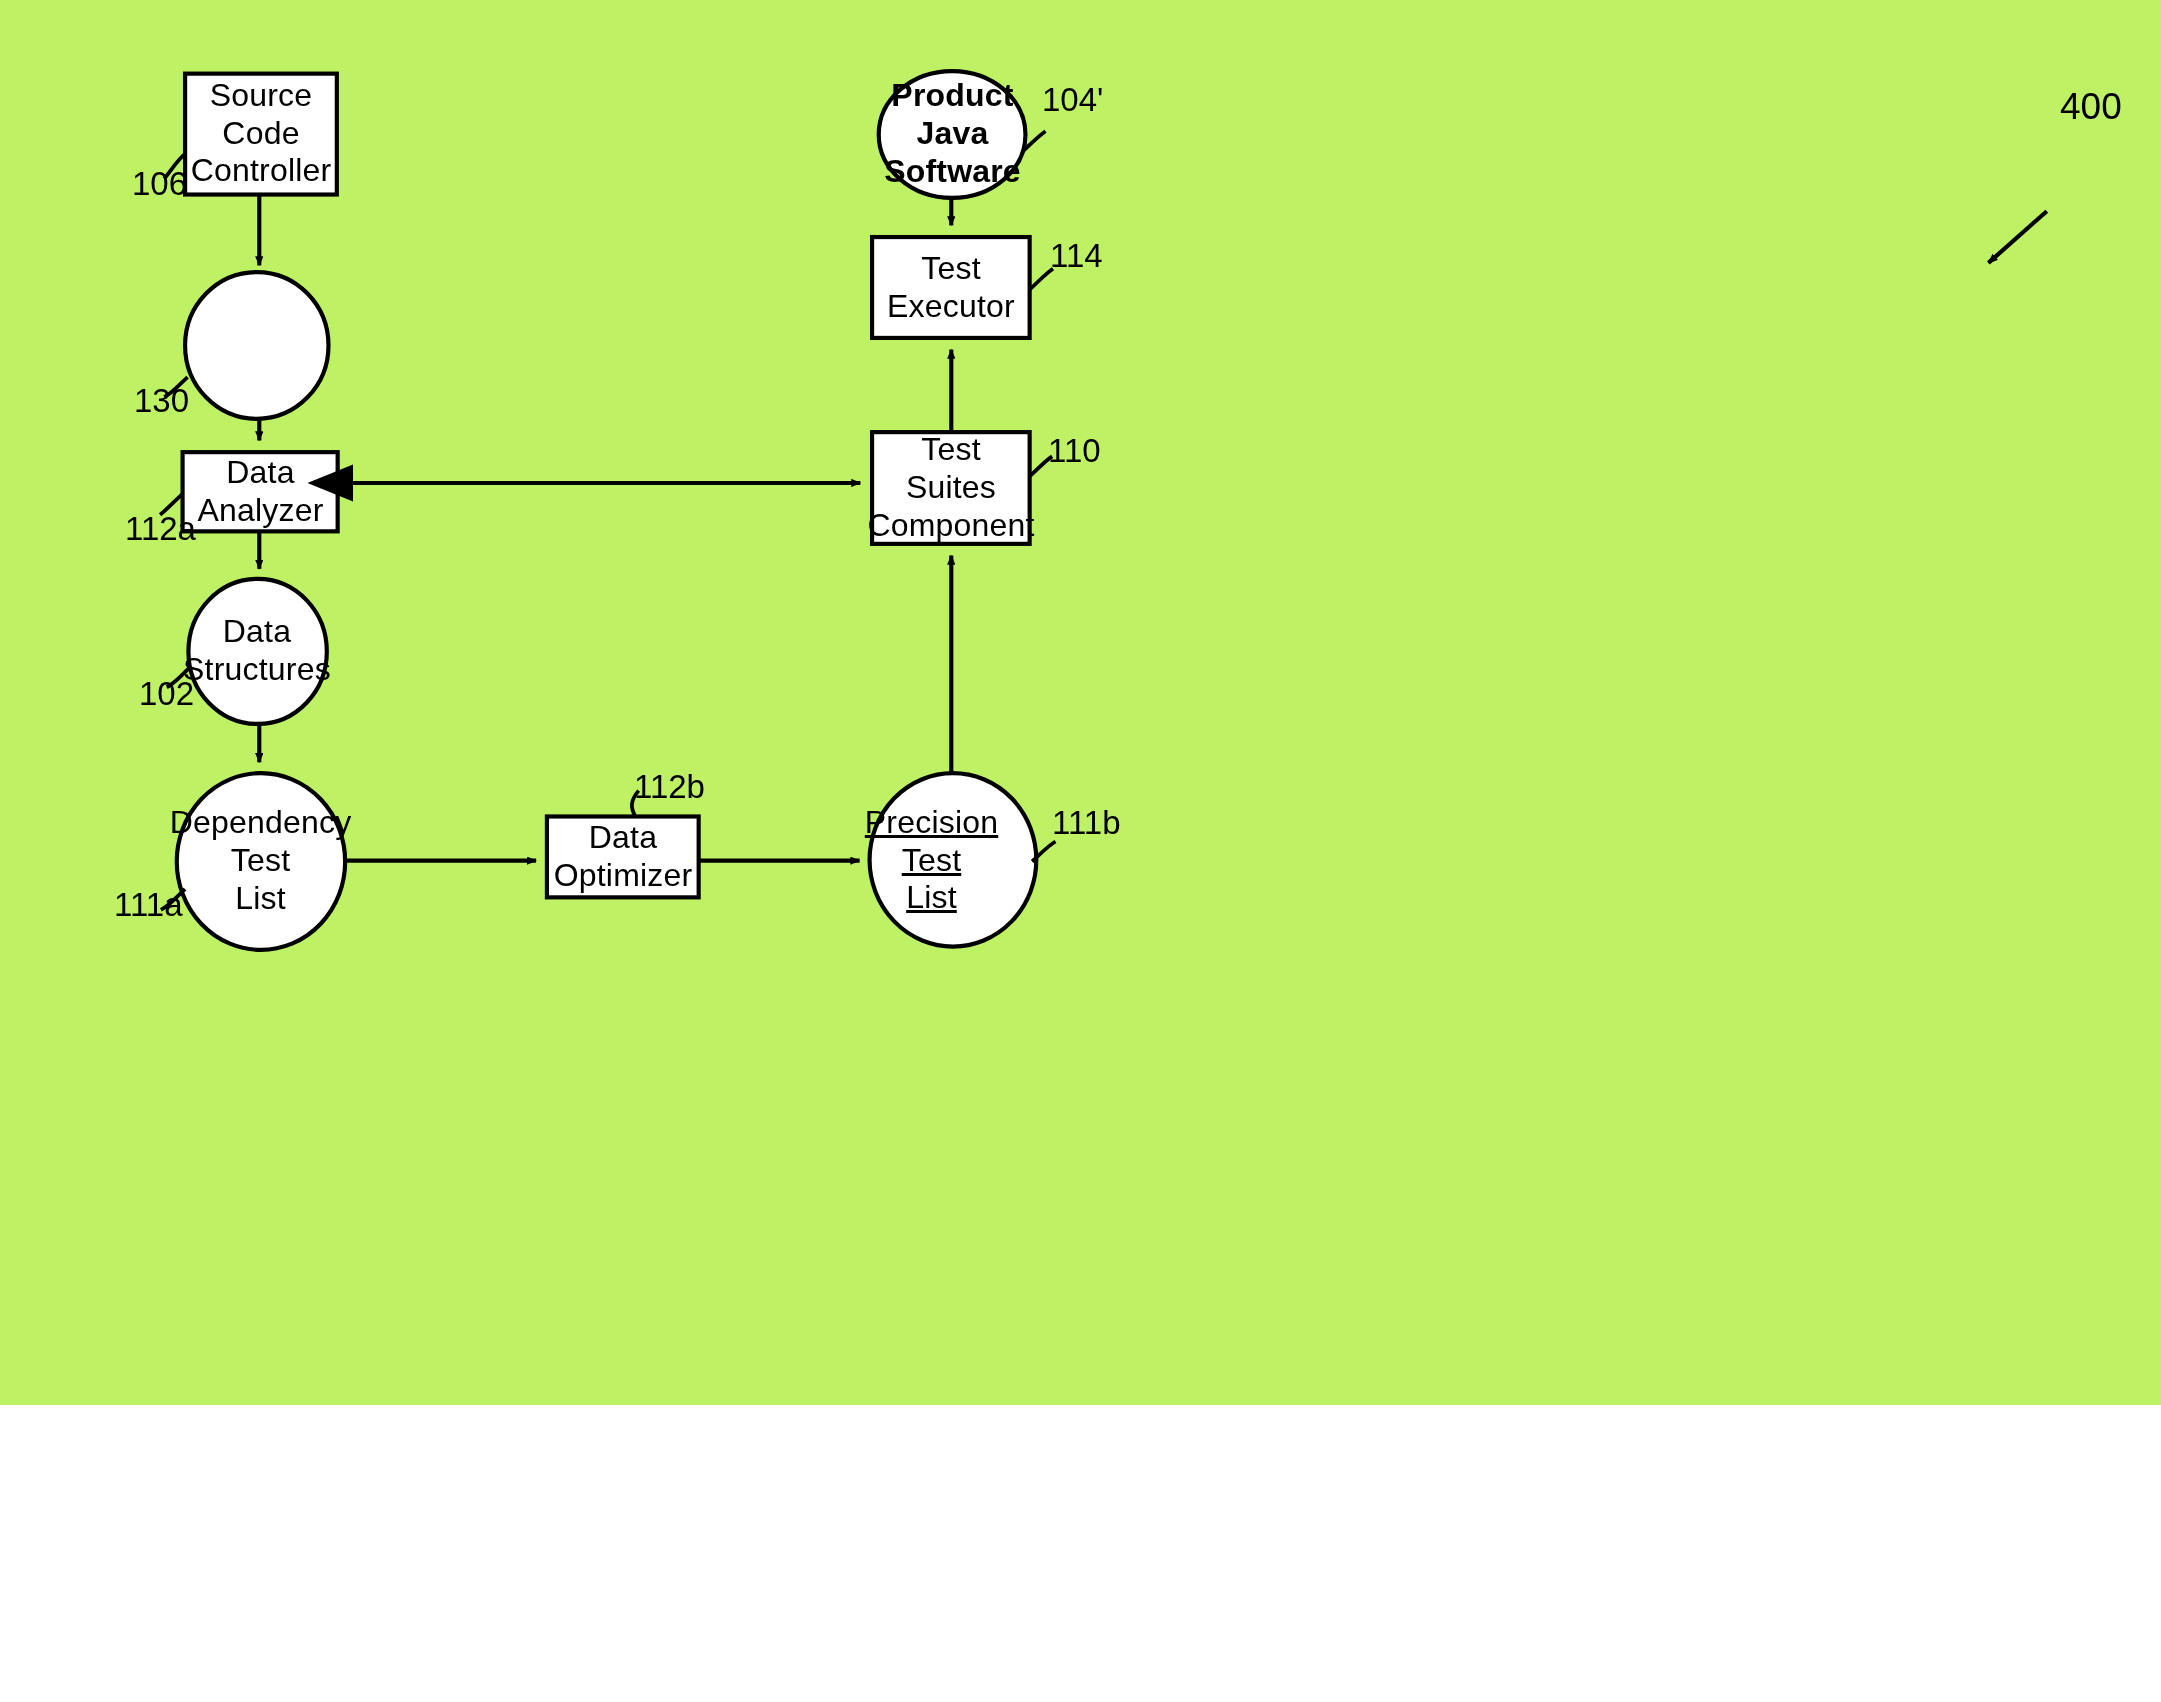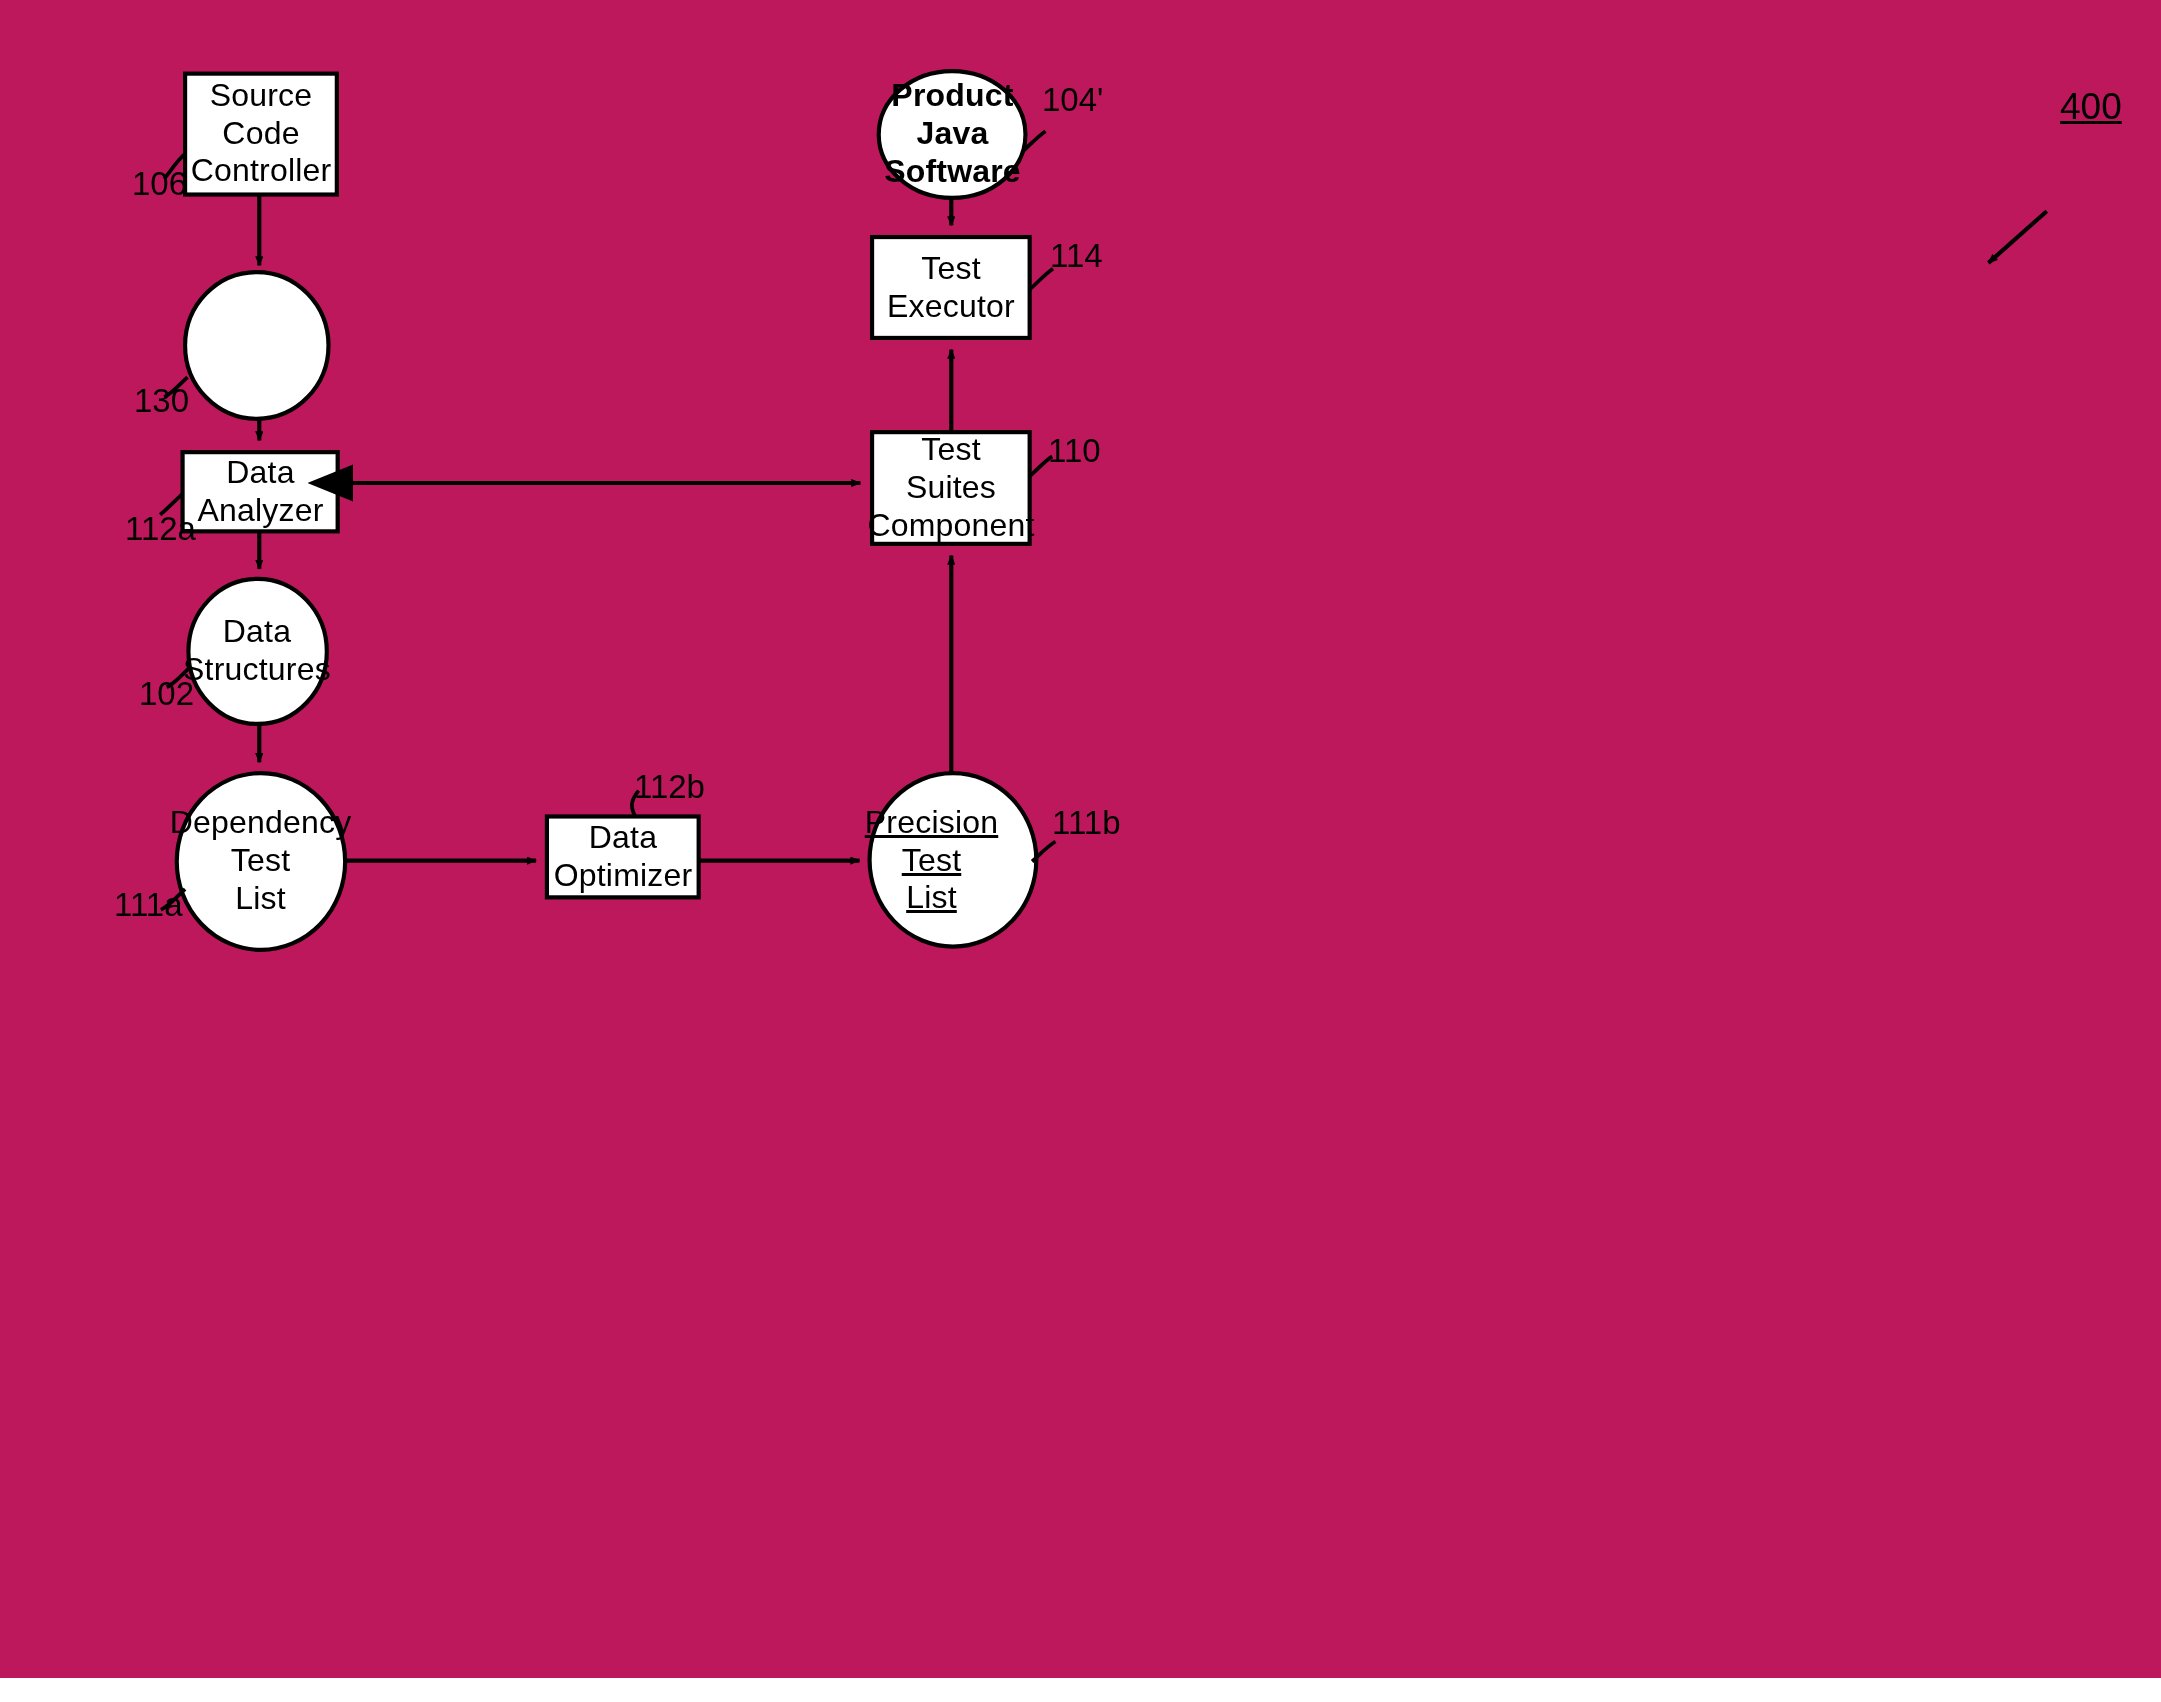--- a/index.html
+++ b/index.html
@@ -8,22 +8,22 @@
     padding: 0;
     background: #ffffff;
   }
   body {
     font-family: "Liberation Sans", sans-serif;
     color: #000000;
   }
   #figure-root {
     position: relative;
     width: 2161px;
-    height: 1678px;
-    background: #be185d;
+    height: 1405px;
+    background: #bef264;
     overflow: hidden;
   }
   #figure-svg {
     position: absolute;
     left: 0;
     top: 0;
     width: 2161px;
     height: 1703px;
   }
   .node-label {
@@ -43,21 +43,20 @@
     position: absolute;
     font-size: 33px;
     line-height: 1;
     white-space: nowrap;
   }
   .fig-num {
     position: absolute;
     font-size: 37px;
     line-height: 1;
     white-space: nowrap;
-    text-decoration: underline;
   }
 </style>
 </head>
 <body>
 
 <div id="figure-root">
 
   <svg id="figure-svg" viewBox="0 0 2592 2042">
     <defs>
       <marker id="arrowhead" markerWidth="11" markerHeight="9" refX="10.2" refY="4.5" orient="auto" markerUnits="strokeWidth">

